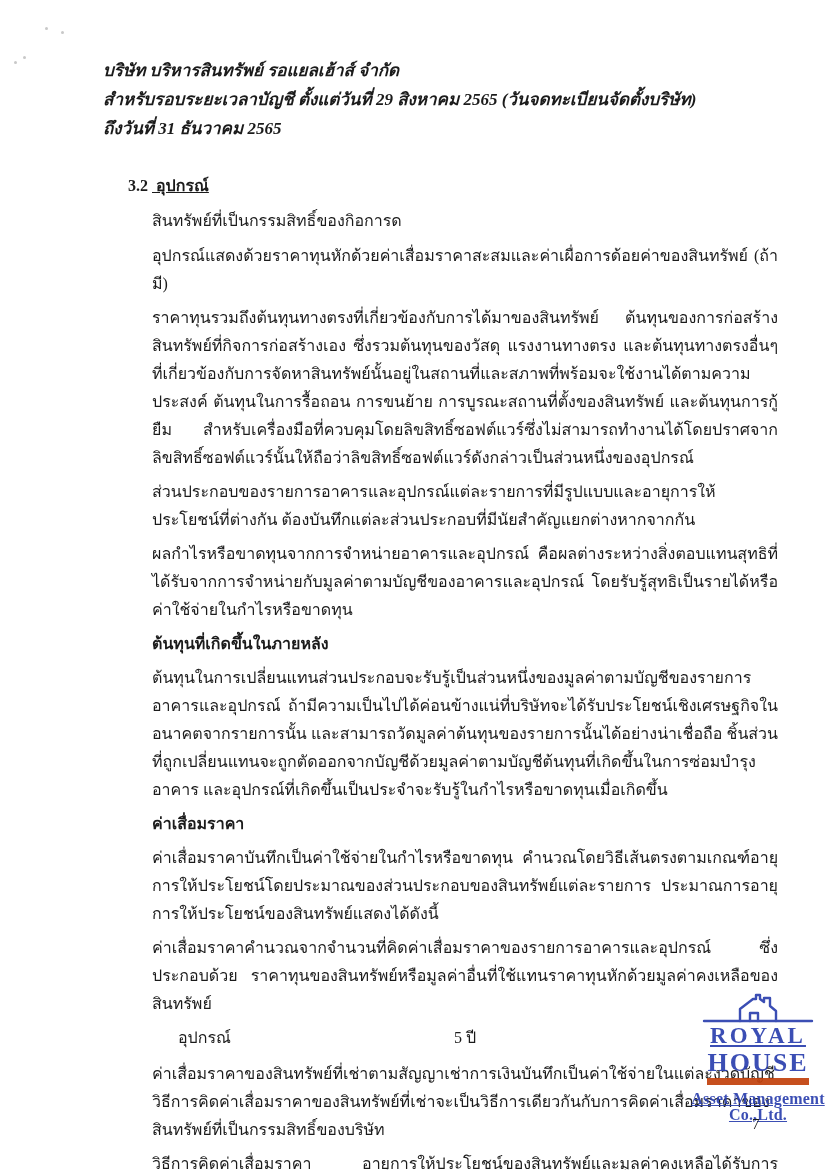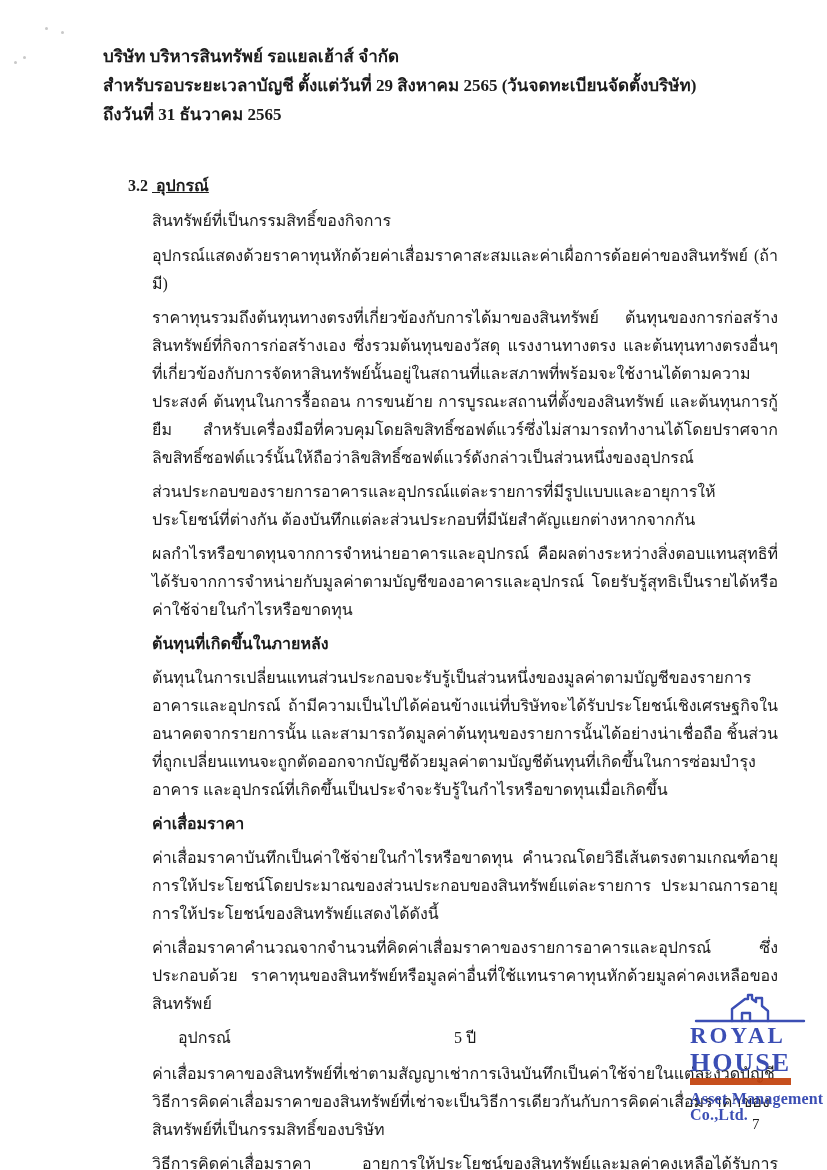--- a/index.html
+++ b/index.html
@@ -3,37 +3,37 @@
 <meta charset="utf-8">
 <style>
   html,body{margin:0;padding:0;background:#e8e8e8;}
   .page{
     position:relative;width:827px;height:1170px;background:#ffffff;
     font-family:"Liberation Serif","DejaVu Serif",serif;color:#1b1b1b;
     overflow:hidden;margin:0 auto;
   }
   .speck{position:absolute;width:3px;height:3px;border-radius:50%;background:#9a9a9a;opacity:.55;}
 
-  .doc-header{position:absolute;left:103px;top:42px;width:640px;
-    font-weight:bold;font-size:17px;line-height:29px;}
+  .doc-header{position:absolute;left:103px;top:56px;width:640px;
+    font-weight:bold;font-size:17px;line-height:29px;font-style:italic;}
 
   .content{position:absolute;left:128px;top:172px;width:650px;font-size:16px;}
   .section-heading{font-weight:bold;line-height:28px;margin-bottom:7px;text-decoration:underline;}
   .section-heading .num{display:inline-block;width:24px;}
   .body{margin-left:24px;}
   .body p{margin:0 0 6px 0;line-height:28px;text-align:justify;}
   .subhead{font-weight:bold;line-height:28px;margin:2px 0 6px 0;}
   .plain-sub{line-height:28px;margin:0 0 7px 0;}
 
   .life-row{display:flex;line-height:28px;margin:2px 0 8px 0;}
   .life-item{margin-left:26px;width:276px;}
   .life-years{}
 
-  .logo{position:absolute;left:690px;top:993px;width:136px;
-    color:#2b3fae;opacity:.92;line-height:1;}
+  .logo{position:absolute;left:690px;top:993px;width:136px;text-align:center;
+    color:#2b3fae;opacity:.92;line-height:1;text-decoration:underline;}
   .logo-royal{font-weight:bold;font-size:23px;letter-spacing:3px;margin-top:-2px;}
   .logo-house{font-weight:bold;font-size:26px;letter-spacing:2px;margin-top:3px;
     padding-bottom:2px;border-bottom:7px solid #c2410c;display:inline-block;}
   .logo-sub{font-weight:bold;font-size:16px;margin-top:6px;letter-spacing:.2px;}
 
   .page-number{position:absolute;left:752px;top:1116px;font-size:15px;}
 </style>
 </head>
 <body>
 
@@ -50,21 +50,21 @@
     <div>ถึงวันที่ 31 ธันวาคม 2565</div>
   </div>
 
   <div class="content">
     <div class="section-heading">
       <span class="num">3.2</span>
       <span>อุปกรณ์</span>
     </div>
 
     <div class="body">
-      <div class="plain-sub">สินทรัพย์ที่เป็นกรรมสิทธิ์ของกิจการ</div>
+      <div class="plain-sub">สินทรัพย์ที่เป็นกรรมสิทธิ์ของกิอการด</div>
       <p>อุปกรณ์แสดงด้วยราคาทุนหักด้วยค่าเสื่อมราคาสะสมและค่าเผื่อการด้อยค่าของสินทรัพย์ (ถ้ามี)</p>
       <p>ราคาทุนรวมถึงต้นทุนทางตรงที่เกี่ยวข้องกับการได้มาของสินทรัพย์ ต้นทุนของการก่อสร้างสินทรัพย์ที่กิจการก่อสร้างเอง ซึ่งรวมต้นทุนของวัสดุ แรงงานทางตรง และต้นทุนทางตรงอื่นๆ ที่เกี่ยวข้องกับการจัดหาสินทรัพย์นั้นอยู่ในสถานที่และสภาพที่พร้อมจะใช้งานได้ตามความประสงค์ ต้นทุนในการรื้อถอน การขนย้าย การบูรณะสถานที่ตั้งของสินทรัพย์ และต้นทุนการกู้ยืม สำหรับเครื่องมือที่ควบคุมโดยลิขสิทธิ์ซอฟต์แวร์ซึ่งไม่สามารถทำงานได้โดยปราศจากลิขสิทธิ์ซอฟต์แวร์นั้นให้ถือว่าลิขสิทธิ์ซอฟต์แวร์ดังกล่าวเป็นส่วนหนึ่งของอุปกรณ์</p>
       <p>ส่วนประกอบของรายการอาคารและอุปกรณ์แต่ละรายการที่มีรูปแบบและอายุการให้ประโยชน์ที่ต่างกัน ต้องบันทึกแต่ละส่วนประกอบที่มีนัยสำคัญแยกต่างหากจากกัน</p>
       <p>ผลกำไรหรือขาดทุนจากการจำหน่ายอาคารและอุปกรณ์ คือผลต่างระหว่างสิ่งตอบแทนสุทธิที่ได้รับจากการจำหน่ายกับมูลค่าตามบัญชีของอาคารและอุปกรณ์ โดยรับรู้สุทธิเป็นรายได้หรือค่าใช้จ่ายในกำไรหรือขาดทุน</p>
 
       <div class="subhead">ต้นทุนที่เกิดขึ้นในภายหลัง</div>
       <p>ต้นทุนในการเปลี่ยนแทนส่วนประกอบจะรับรู้เป็นส่วนหนึ่งของมูลค่าตามบัญชีของรายการอาคารและอุปกรณ์ ถ้ามีความเป็นไปได้ค่อนข้างแน่ที่บริษัทจะได้รับประโยชน์เชิงเศรษฐกิจในอนาคตจากรายการนั้น และสามารถวัดมูลค่าต้นทุนของรายการนั้นได้อย่างน่าเชื่อถือ ชิ้นส่วนที่ถูกเปลี่ยนแทนจะถูกตัดออกจากบัญชีด้วยมูลค่าตามบัญชีต้นทุนที่เกิดขึ้นในการซ่อมบำรุงอาคาร และอุปกรณ์ที่เกิดขึ้นเป็นประจำจะรับรู้ในกำไรหรือขาดทุนเมื่อเกิดขึ้น</p>
 
       <div class="subhead">ค่าเสื่อมราคา</div>
       <p>ค่าเสื่อมราคาบันทึกเป็นค่าใช้จ่ายในกำไรหรือขาดทุน คำนวณโดยวิธีเส้นตรงตามเกณฑ์อายุการให้ประโยชน์โดยประมาณของส่วนประกอบของสินทรัพย์แต่ละรายการ ประมาณการอายุการให้ประโยชน์ของสินทรัพย์แสดงได้ดังนี้</p>

